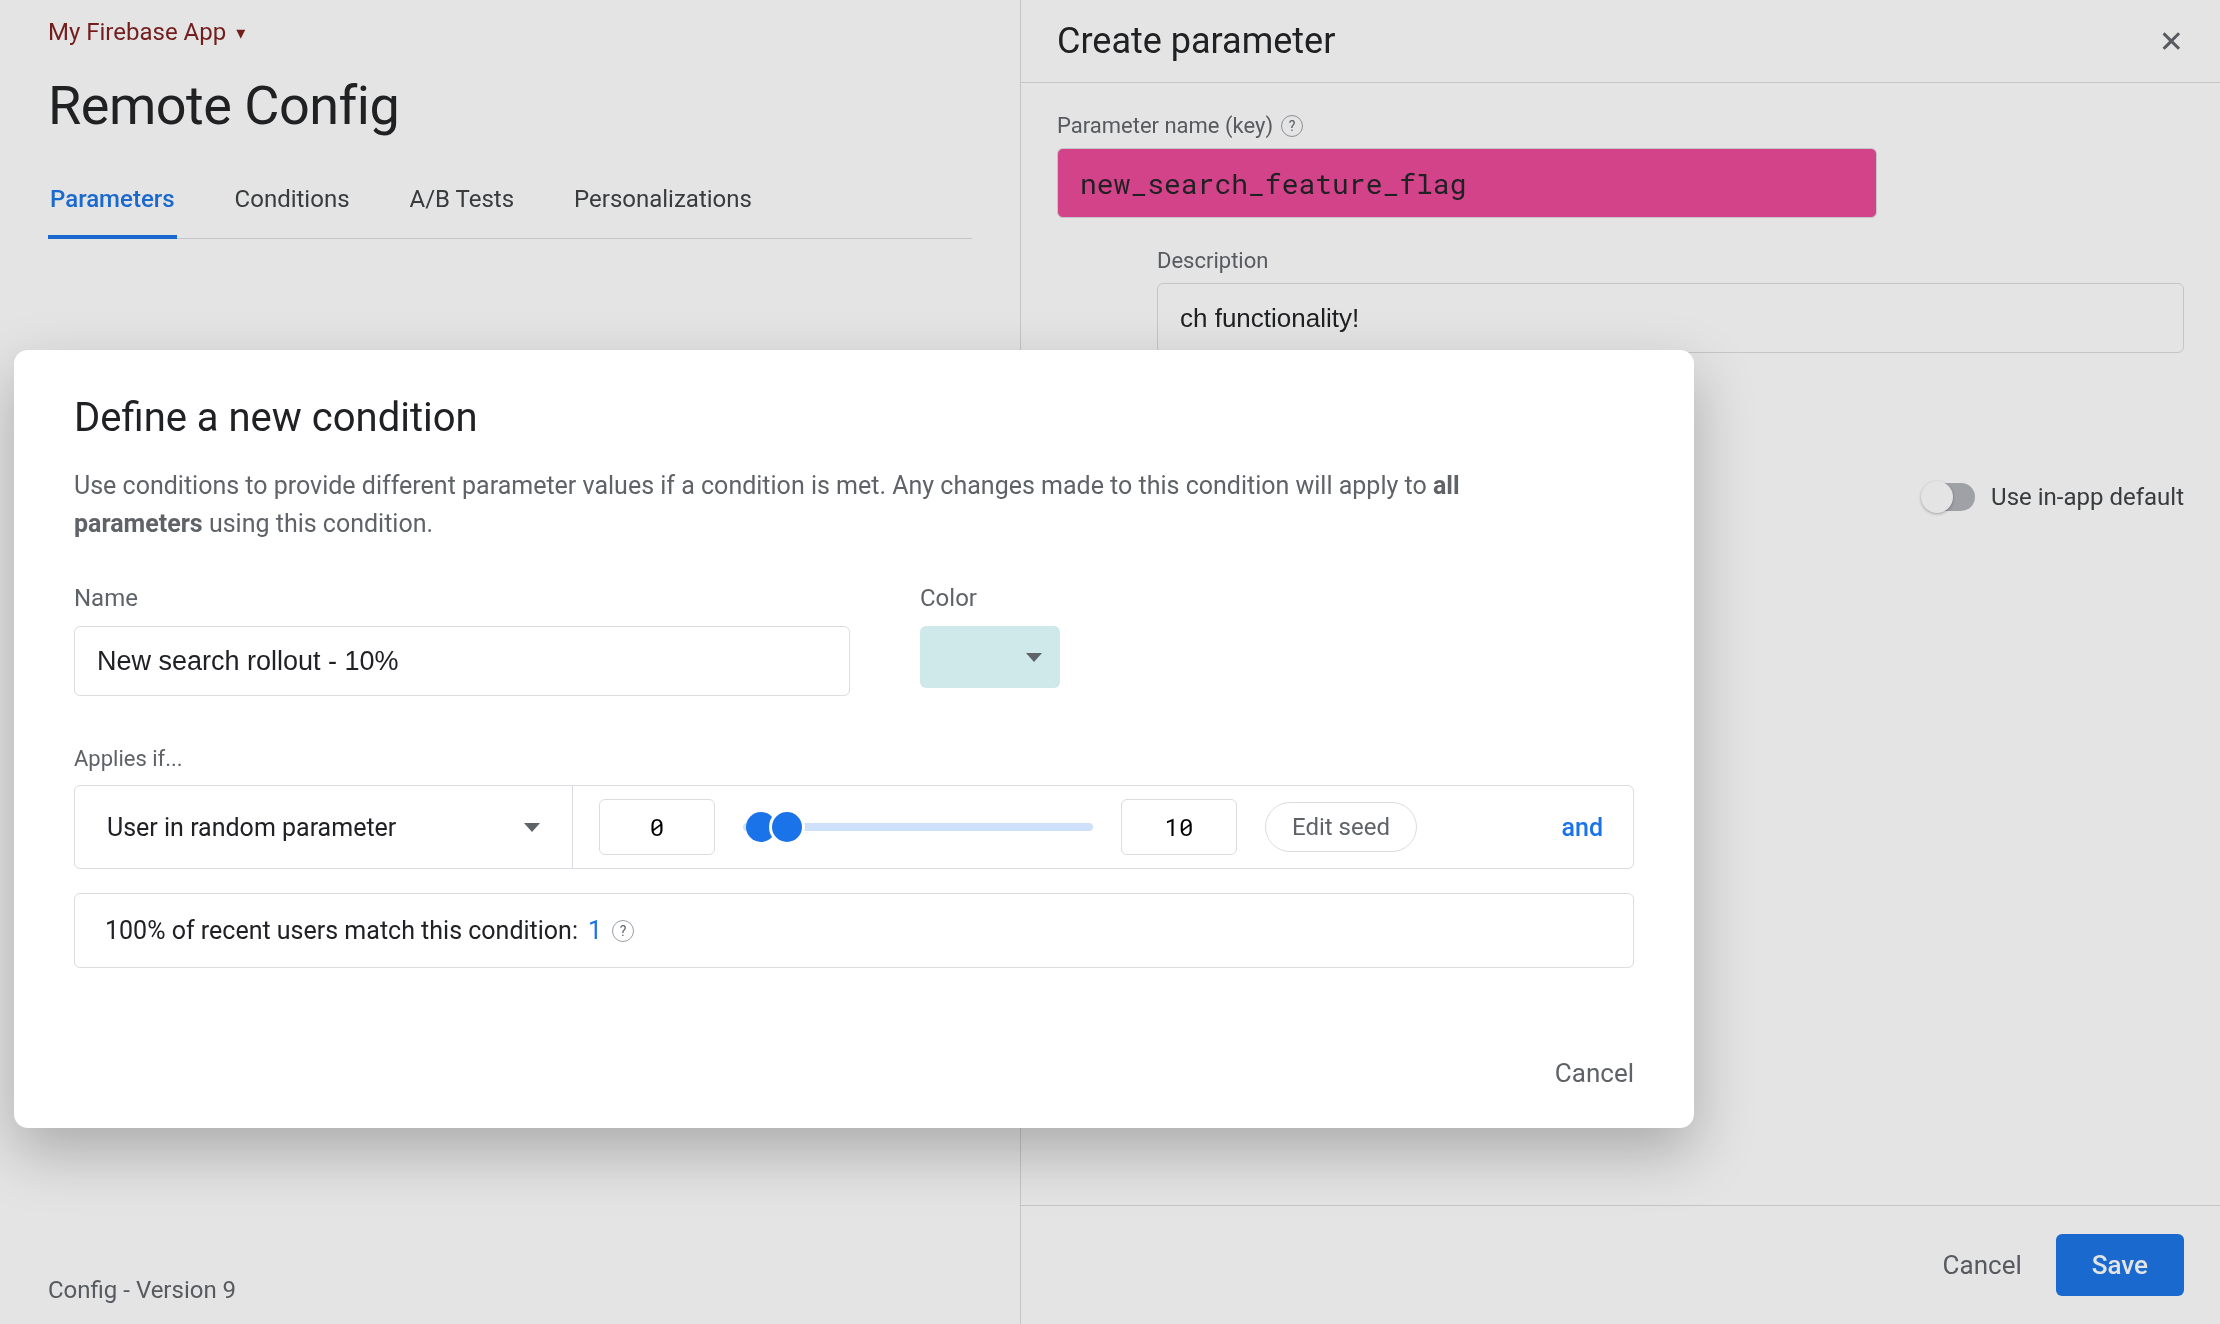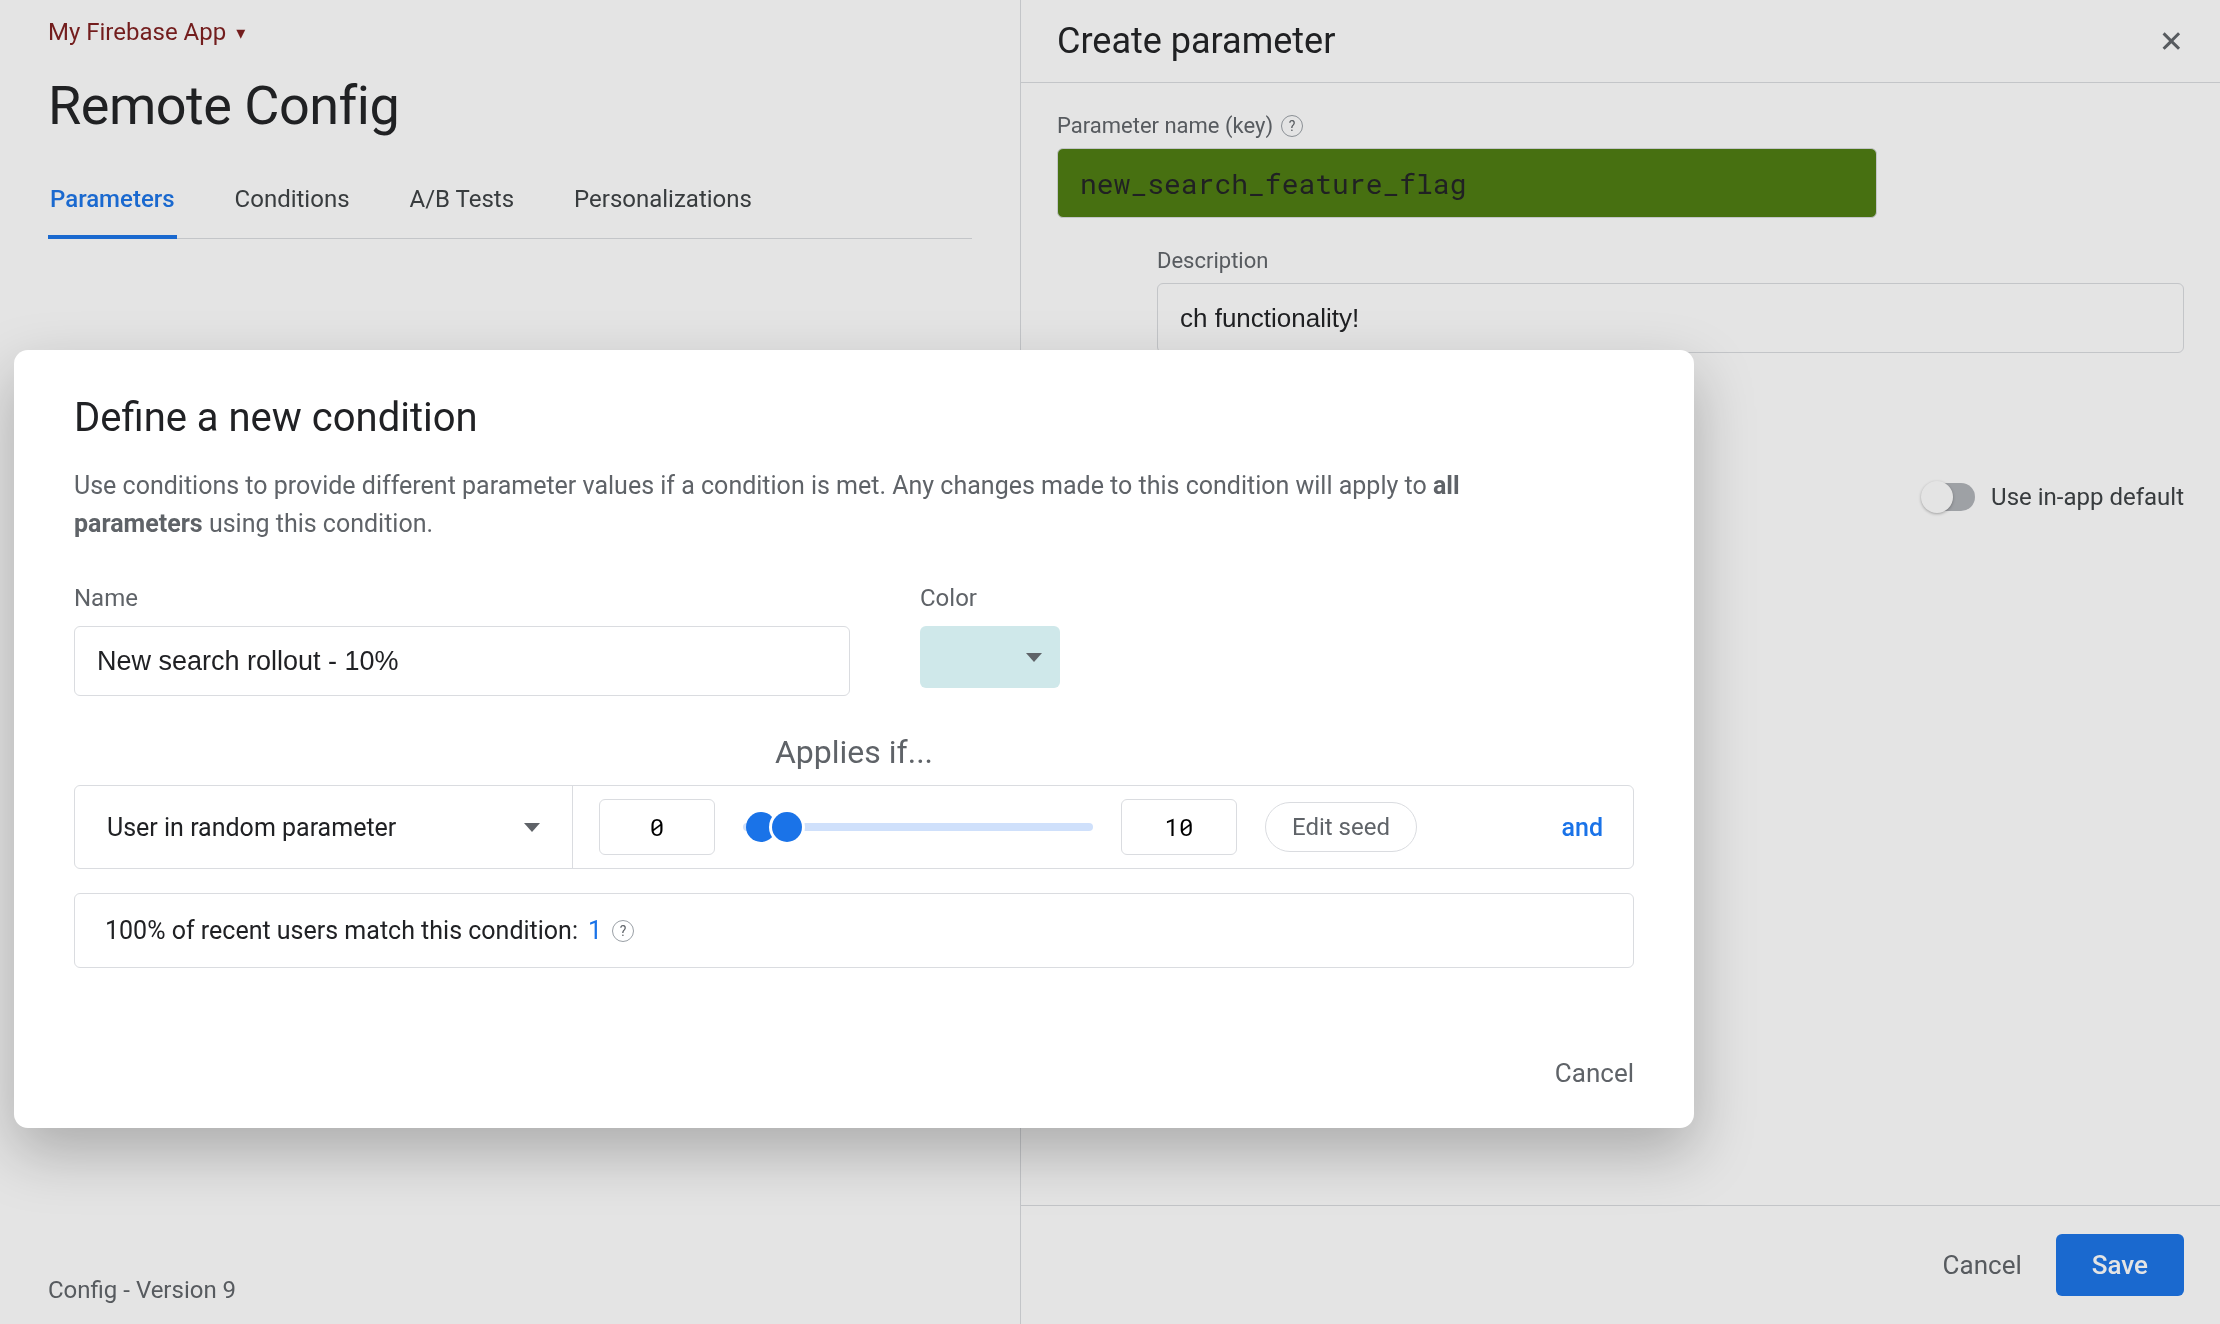--- a/index.html
+++ b/index.html
@@ -70,21 +70,21 @@
   .close-x { font-size: 30px; color: #5f6368; cursor: pointer; }
 
   .rp-body { padding: 30px 36px; flex: 1; }
   .rp-row { display: flex; gap: 28px; align-items: flex-end; }
   .rp-field { display: flex; flex-direction: column; }
   .rp-label { font-size: 22px; color: #5f6368; margin-bottom: 10px; display:flex; align-items:center; gap:8px;}
   .rp-help { width:22px;height:22px;border:1.5px solid #9aa0a6;border-radius:50%;display:inline-flex;align-items:center;justify-content:center;font-size:14px;color:#5f6368;}
   .rp-input {
     height: 70px; border:1px solid #dadce0; border-radius:6px;
     padding: 0 22px; font-size: 28px; font-family: "Roboto Mono", monospace;
-    color:#202124; background:#4d7c0f;
+    color:#202124; background:#ec4899;
   }
   .rp-key { width: 820px; }
   .rp-type {
     width: 266px; height:70px; border:1px solid #dadce0; border-radius:6px;
     display:flex; align-items:center; padding:0 18px; gap:14px;
     font-size:24px; color:#3c4043; justify-content:space-between;
   }
   .toggle-pill {
     width:34px;height:20px;background:#202124;border-radius:10px;position:relative;flex-shrink:0;
   }
@@ -150,21 +150,21 @@
     padding:0 22px; font-size:27px; color:#202124;
   }
   .color-chip {
     width: 140px; height: 62px; background:#cfe8ea; border-radius:6px;
     display:flex; align-items:center; justify-content:flex-end; padding-right:18px;
   }
   .chev-down {
     width:0;height:0;border-left:8px solid transparent;border-right:8px solid transparent;border-top:9px solid #5f6368;
   }
 
-  .applies-label { font-size:32px; color:#5f6368; margin-top: 37px; text-align: center; }
+  .applies-label { font-size:22px; color:#5f6368; margin-top: 50px; }
   .rule-box {
     border:1px solid #dadce0; border-radius:6px 6px 6px 6px;
     margin-top:14px; display:flex; align-items:center;
     height: 84px;
   }
   .rule-select {
     display:flex; align-items:center; gap: 30px;
     padding: 0 32px; height:100%;
     border-right:1px solid #dadce0;
     font-size:25px; color:#202124; min-width: 498px;

